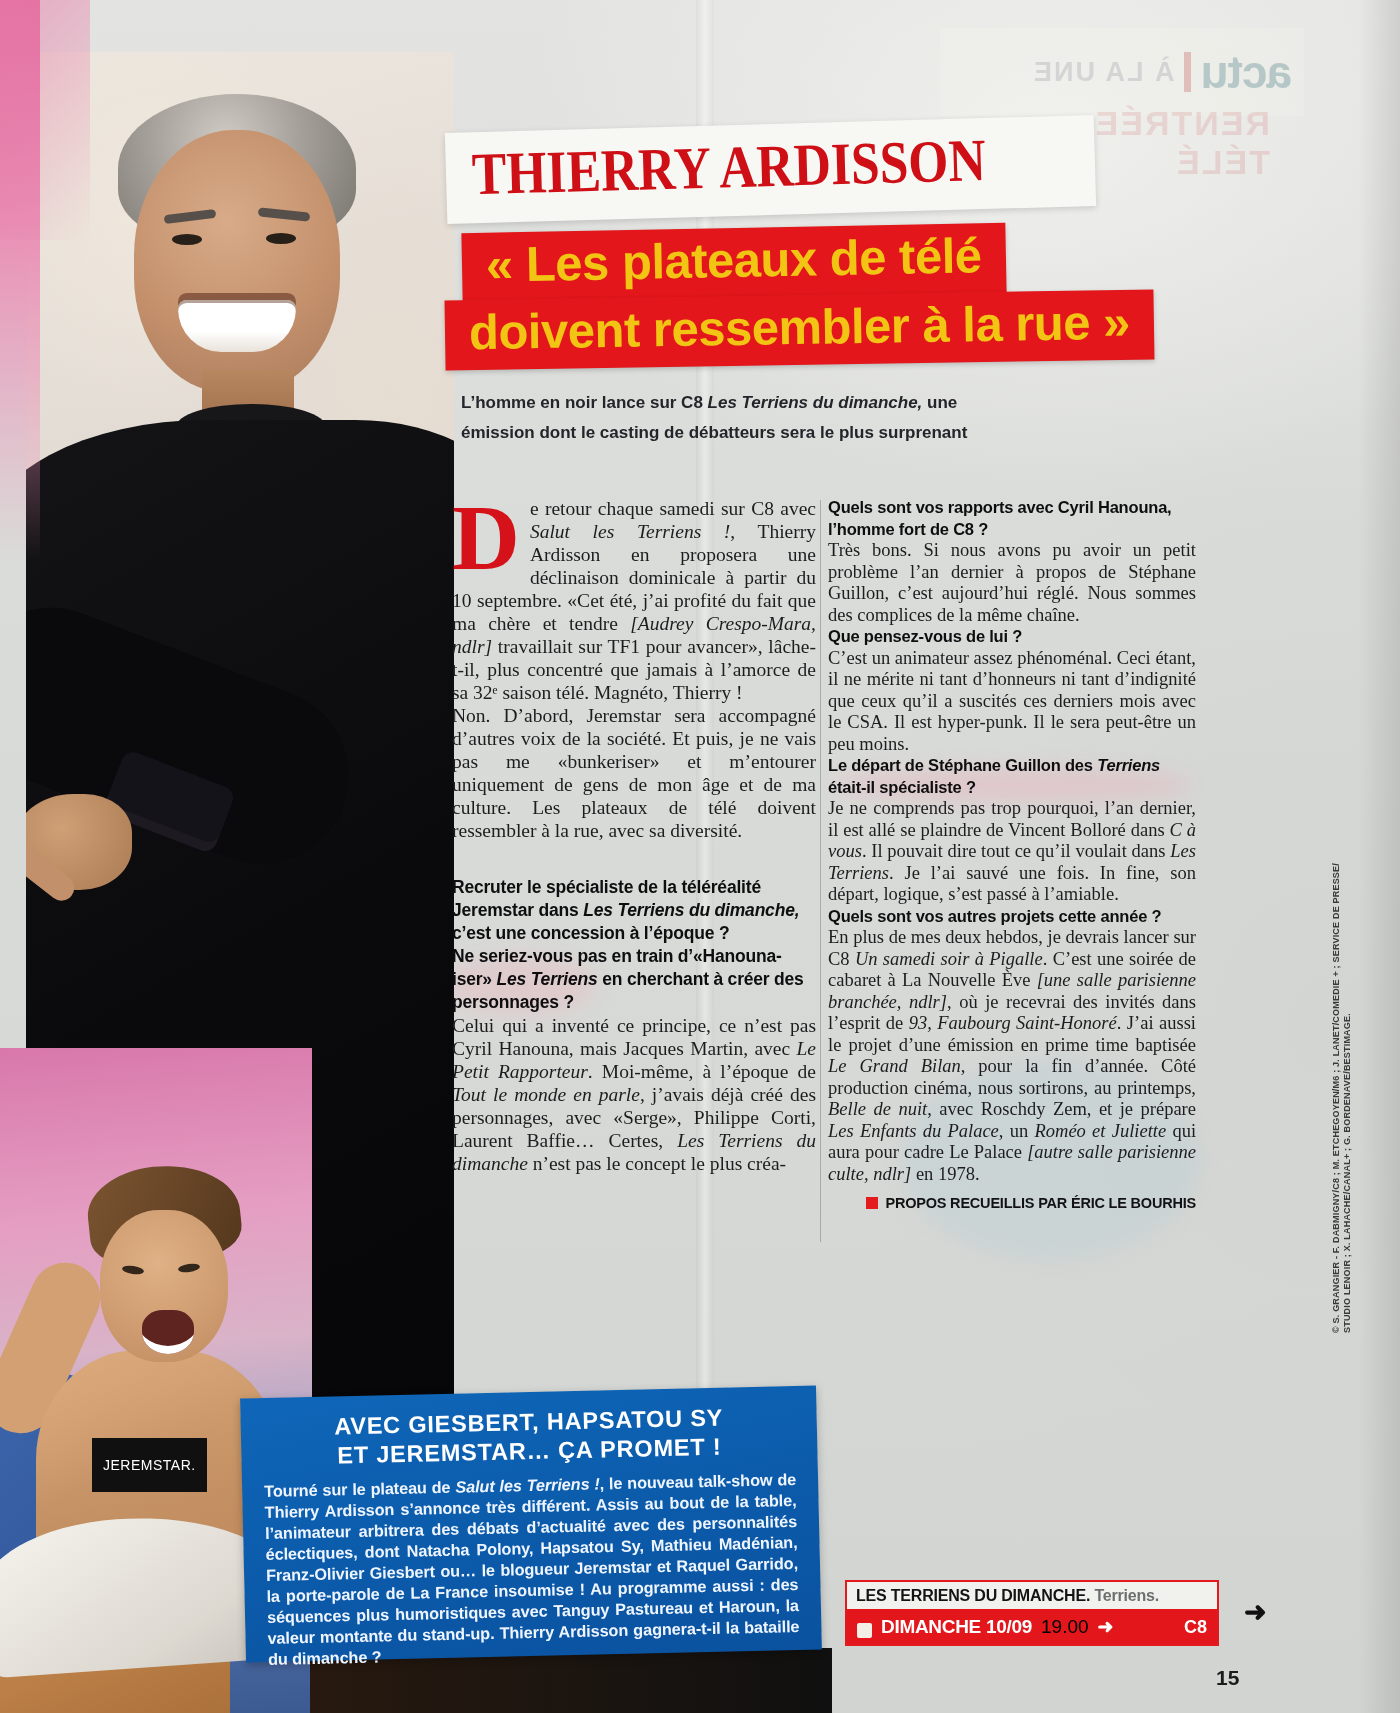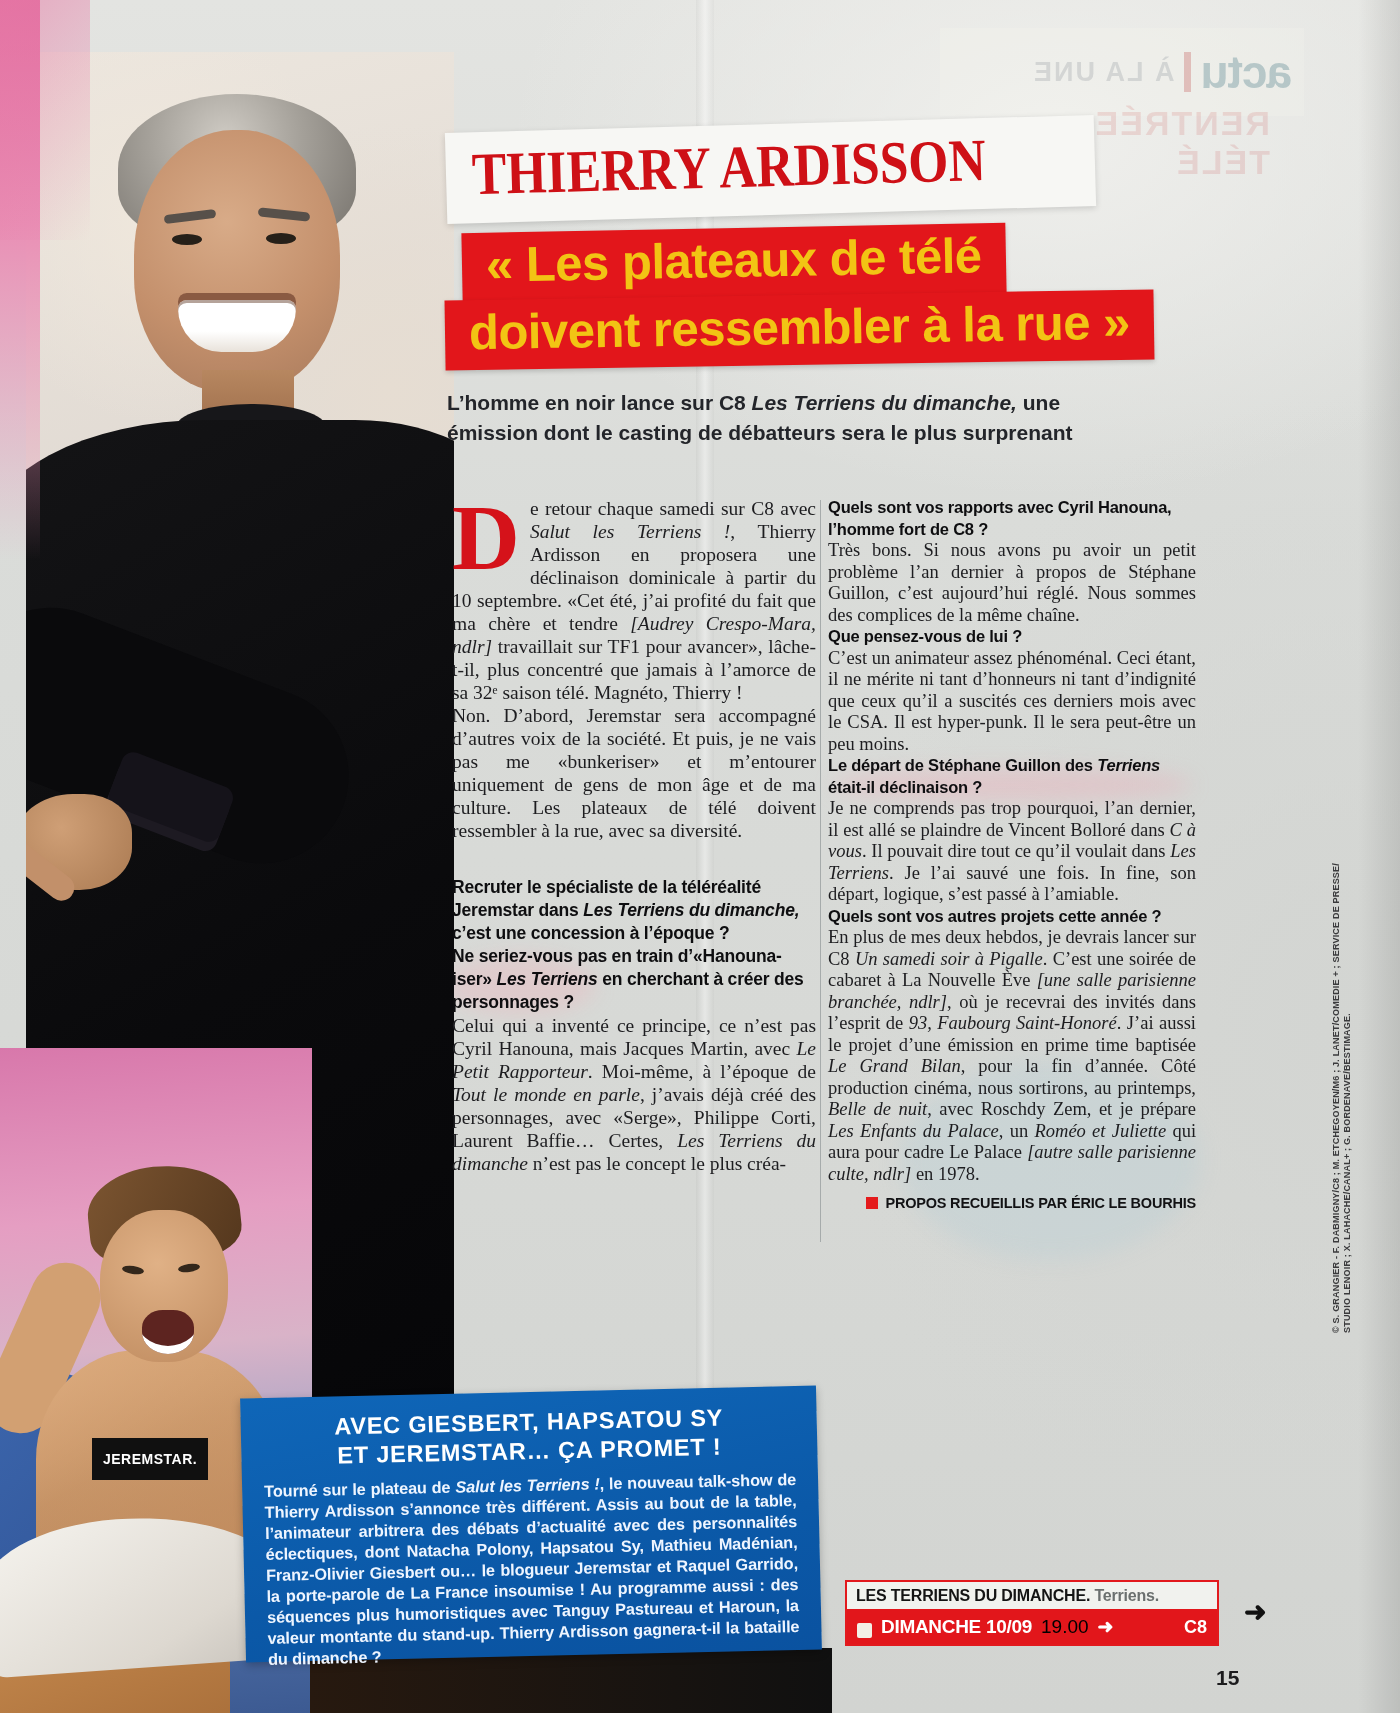--- a/index.html
+++ b/index.html
@@ -70,38 +70,38 @@
   .je-face{position:absolute;left:100px;top:162px;width:128px;height:152px;border-radius:46%;
      background:radial-gradient(circle at 45% 35%,#e0b186,#c08c60);}
   .je-eye{position:absolute;width:22px;height:8px;background:#33271b;border-radius:50%;}
   .je-mouth{position:absolute;left:142px;top:262px;width:52px;height:44px;border-radius:40% 40% 50% 50%;
      background:#5d2420;box-shadow:0 -14px 0 -6px #fff inset;}
   .je-torso{position:absolute;left:36px;top:302px;width:244px;height:260px;border-radius:42% 42% 16% 16%;
      background:linear-gradient(150deg,#dcab7e 0%,#c4906022 40%,#c08a5c 100%),linear-gradient(#d4a274,#bd8a5e);}
   .je-arm{position:absolute;left:8px;top:210px;width:70px;height:180px;border-radius:36px;background:#d2a072;transform:rotate(24deg);}
   .je-towel{position:absolute;left:-18px;top:470px;width:310px;height:150px;border-radius:45% 55% 20px 20px;
      background:linear-gradient(150deg,#f6f4ef 0%,#ddd8d0 70%,#c6c1ba 100%);transform:rotate(-4deg);}
-  #je-caption{left:92px;top:1438px;background:#101010;color:#fff;font-size:14px;font-weight:bold;
-     letter-spacing:.5px;padding:13px 11px;}
+  #je-caption{left:92px;top:1438px;background:#101010;color:#fff;font-size:14px;font-weight:normal;
+     letter-spacing:.5px;padding:19px 11px;}
 
   #strip-dark{left:310px;top:1648px;width:522px;height:65px;background:linear-gradient(90deg,#27190f,#171310 70%,#101010);}
 
   
   #kicker-box{left:446px;top:124px;background:#f7f7f4;padding:8px 26px 14px;transform:rotate(-1.6deg);
      box-shadow:0 2px 6px rgba(0,0,0,.15);}
   #kicker-box span{display:inline-block;font-family:"Liberation Serif",serif;font-weight:bold;font-size:60px;
      color:#ce1016;letter-spacing:0px;transform:scaleX(.86);transform-origin:left center;white-space:nowrap;}
   .quote-box{background:#e2161b;padding:4px 24px 10px;transform:rotate(-1.1deg);width:max-content;
      box-shadow:0 2px 5px rgba(0,0,0,.18);}
   .quote-box span{font-size:49px;font-weight:bold;color:#f2c414;letter-spacing:-.5px;white-space:nowrap;}
   #quote1{left:462px;top:228px;}
   #quote2{left:445px;top:295px;transform:rotate(-.9deg);}
 
   
-  #lead{left:447px;top:388px;width:712px;color:#23252a;font-size:21px;font-weight:bold;line-height:30px;}
+  #lead{left:461px;top:388px;width:712px;color:#23252a;font-size:17px;font-weight:bold;line-height:30px;}
   #lead .l3{padding-left:62px;}
   #lead .it{font-style:italic;}
 
   
   .col{color:#1d1d20;font-family:"Liberation Serif",serif;}
   #col1{left:452px;top:497px;width:364px;}
   #col2{left:828px;top:497px;width:368px;}
   .blk{font-size:18.5px;line-height:21.5px;text-align:justify;}
   #col1 .blk{font-size:19.5px;line-height:23px;}
   .blk.q{font-family:"Liberation Sans",sans-serif;font-weight:bold;font-size:16.5px;color:#0e0e10;
@@ -215,21 +215,21 @@
       <div class="blk q gap"><span>Recruter le spécialiste de la téléréalité Jeremstar dans </span><span class="it">Les Terriens du dimanche,</span><span> c’est une concession à l’époque ?</span></div>
       <div class="blk q"><span>Ne seriez-vous pas en train d’«Hanouna-iser» </span><span class="it">Les Terriens</span><span> en cherchant à créer des personnages ?</span></div>
       <div class="blk a"><span>Celui qui a inventé ce principe, ce n’est pas Cyril Hanouna, mais Jacques Martin, avec </span><span class="it">Le Petit Rapporteur</span><span>. Moi-même, à l’époque de </span><span class="it">Tout le monde en parle</span><span>, j’avais déjà créé des personnages, avec «Serge», Philippe Corti, Laurent Baffie… Certes, </span><span class="it">Les Terriens du dimanche</span><span> n’est pas le concept le plus créa-</span></div>
     </div>
   <div class="abs" id="col-rule"></div>
   <div class="abs col" id="col2">
       <div class="blk q"><span>Quels sont vos rapports avec Cyril Hanouna, l’homme fort de C8 ?</span></div>
       <div class="blk a"><span>Très bons. Si nous avons pu avoir un petit problème l’an dernier à propos de Stéphane Guillon, c’est aujourd’hui réglé. Nous sommes des complices de la même chaîne.</span></div>
       <div class="blk q"><span>Que pensez-vous de lui ?</span></div>
       <div class="blk a"><span>C’est un animateur assez phénoménal. Ceci étant, il ne mérite ni tant d’honneurs ni tant d’indignité que ceux qu’il a suscités ces derniers mois avec le CSA. Il est hyper-punk. Il le sera peut-être un peu moins.</span></div>
-      <div class="blk q"><span>Le départ de Stéphane Guillon des </span><span class="it">Terriens</span><span> était-il déclinaison ?</span></div>
+      <div class="blk q"><span>Le départ de Stéphane Guillon des </span><span class="it">Terriens</span><span> était-il spécialiste ?</span></div>
       <div class="blk a"><span>Je ne comprends pas trop pourquoi, l’an dernier, il est allé se plaindre de Vincent Bolloré dans </span><span class="it">C à vous</span><span>. Il pouvait dire tout ce qu’il voulait dans </span><span class="it">Les Terriens</span><span>. Je l’ai sauvé une fois. In fine, son départ, logique, s’est passé à l’amiable.</span></div>
       <div class="blk q"><span>Quels sont vos autres projets cette année ?</span></div>
       <div class="blk a"><span>En plus de mes deux hebdos, je devrais lancer sur C8 </span><span class="it">Un samedi soir à Pigalle</span><span>. C’est une soirée de cabaret à La Nouvelle Ève </span><span class="it">[une salle parisienne branchée, ndlr]</span><span>, où je recevrai des invités dans l’esprit de </span><span class="it">93, Faubourg Saint-Honoré</span><span>. J’ai aussi le projet d’une émission en prime time baptisée </span><span class="it">Le Grand Bilan</span><span>, pour la fin d’année. Côté production cinéma, nous sortirons, au printemps, </span><span class="it">Belle de nuit</span><span>, avec Roschdy Zem, et je prépare </span><span class="it">Les Enfants du Palace</span><span>, un </span><span class="it">Roméo et Juliette</span><span> qui aura pour cadre Le Palace </span><span class="it">[autre salle parisienne culte, ndlr]</span><span> en 1978.</span></div>
       <div class="blk byline"><span>PROPOS RECUEILLIS PAR ÉRIC LE BOURHIS</span></div>
     </div>
 
   <div class="abs" id="bluebox">
     <div class="bb-title">AVEC GIESBERT, HAPSATOU SY</div>
     <div class="bb-title">ET JEREMSTAR… ÇA PROMET !</div>
     <div class="bb-body"><span>Tourné sur le plateau de </span><span class="it">Salut les Terriens !</span><span>, le nouveau talk-show de Thierry Ardisson s’annonce très différent. Assis au bout de la table, l’animateur arbitrera des débats d’actualité avec des personnalités éclectiques, dont Natacha Polony, Hapsatou Sy, Mathieu Madénian, Franz-Olivier Giesbert ou… le blogueur Jeremstar et Raquel Garrido, la porte-parole de La France insoumise ! Au programme aussi : des séquences plus humoristiques avec Tanguy Pastureau et Haroun, la valeur montante du stand-up. Thierry Ardisson gagnera-t-il la bataille du dimanche ?</span></div>

